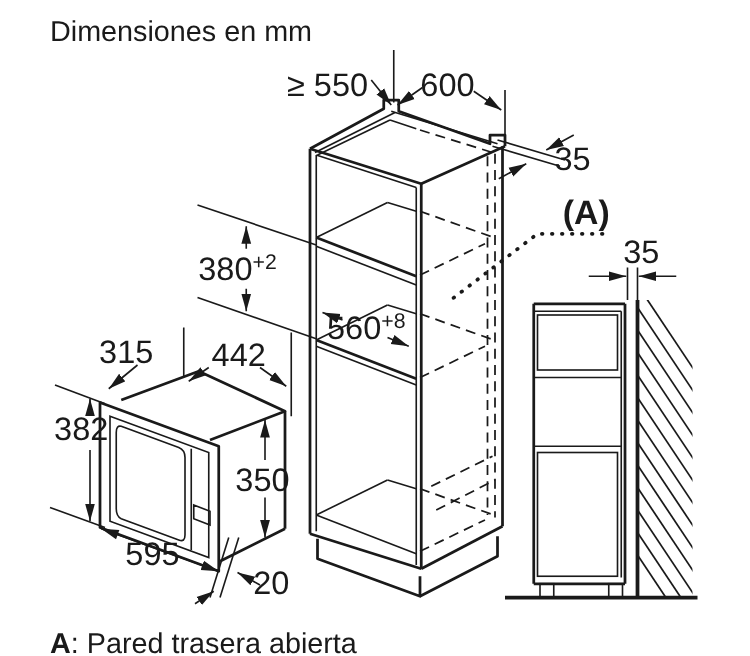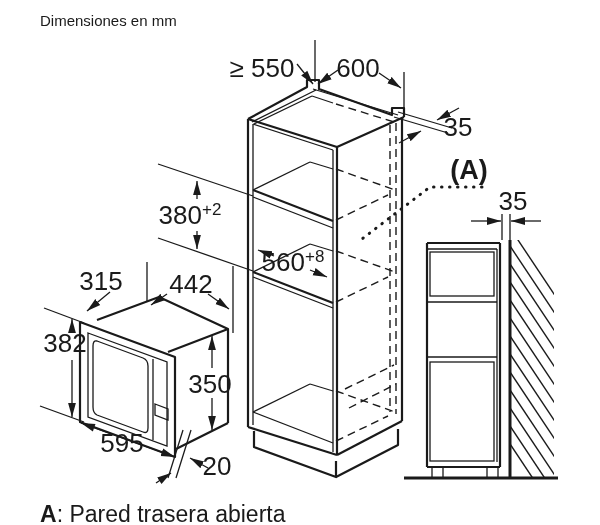--- a/index.html
+++ b/index.html
@@ -1,18 +1,18 @@
 <!DOCTYPE html>
 <html><head>
 <meta charset="utf-8">
 <style>
   html,body{margin:0;padding:0;background:#e8e8e8;}
   .page{position:relative;width:600px;height:525px;background:#ffffff;
         font-family:"Liberation Sans", sans-serif;color:#1a1a1a;overflow:hidden;}
-  .title{position:absolute;left:40px;top:12px;font-size:15px;color:#1a1a1a;}
+  .title{position:absolute;left:40px;top:12px;font-size:23px;color:#1a1a1a;}
   .footer{position:absolute;left:40px;top:501px;font-size:23px;color:#1a1a1a;}
   .footer b{font-weight:bold;}
   svg{position:absolute;left:0;top:0;}
   svg text{font-family:"Liberation Sans", sans-serif;fill:#1a1a1a;font-size:26px;}
   .sup{font-size:17px;}
   .lbl-bold{font-weight:bold;font-size:27px;}
   .o{stroke:#1a1a1a;stroke-width:2.2;fill:none;stroke-linejoin:round;}
   .t{stroke:#1a1a1a;stroke-width:1.3;fill:none;}
   .d{stroke:#1a1a1a;stroke-width:1.4;fill:none;stroke-dasharray:8 5;}
   .dot{stroke:#1a1a1a;stroke-width:3;fill:none;stroke-dasharray:0.5 7.5;stroke-linecap:round;}

